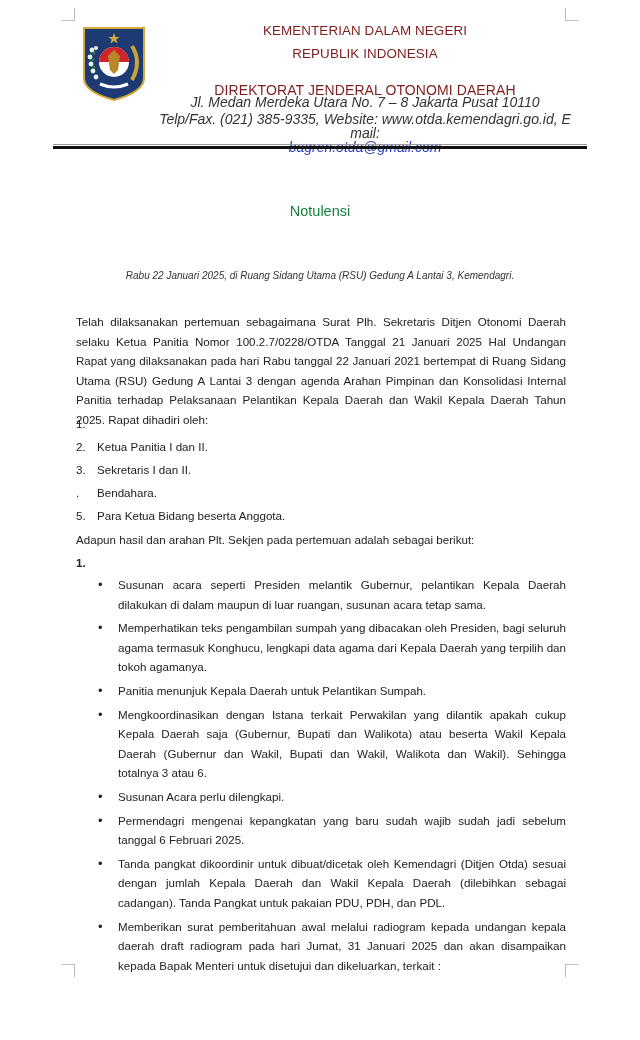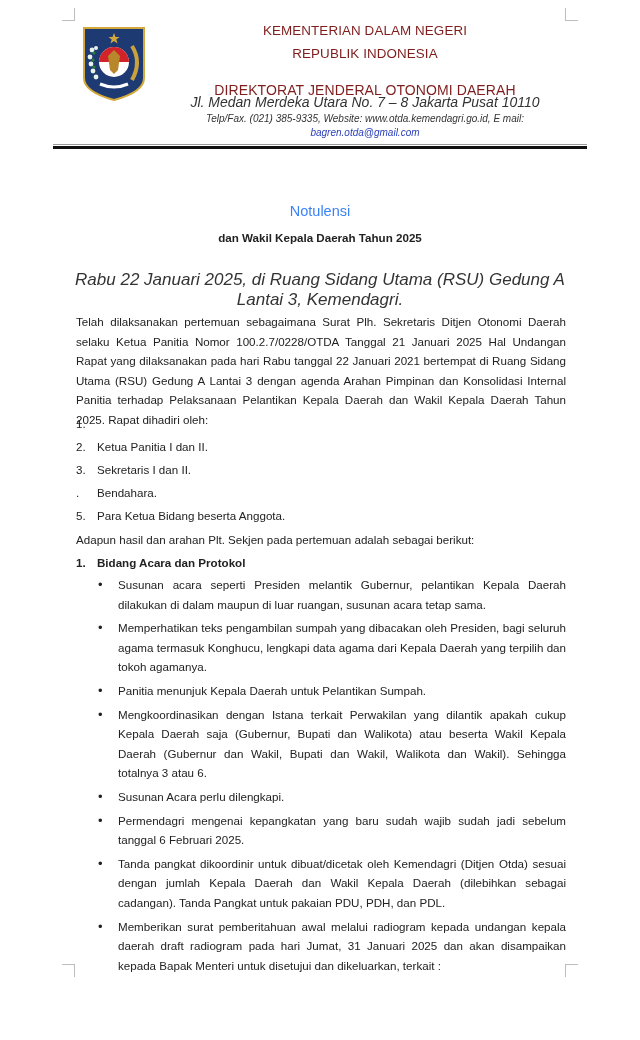--- a/index.html
+++ b/index.html
@@ -13,33 +13,33 @@
 
     .logo { position: absolute; left: 82px; top: 26px; width: 64px; height: 76px; }
 
     .kop { position: absolute; left: 150px; width: 430px; text-align: center; }
     .kop-line { font-size: 13.4px; font-weight: 400; color: #7f1d1d; letter-spacing: 0.1px;
                 font-family: "Liberation Sans", sans-serif; }
     .k1 { top: 23px; }
     .k2 { top: 46px; }
     .k3 { top: 82px; font-size: 14px; }
     .addr { top: 94px; font-size: 14px; font-style: italic; color: #333; font-family: "Liberation Sans", sans-serif; }
-    .contact { top: 112px; font-size: 10px; font-style: italic; color: #333; font-family: "Liberation Sans", sans-serif; line-height: 14px; }
+    .contact { top: 112px; font-size: 14px; font-style: italic; color: #333; font-family: "Liberation Sans", sans-serif; line-height: 14px; }
     .contact a { color: #2a3fb8; }
 
     .rule { position: absolute; left: 53px; width: 534px; }
     .rule-a { top: 144px; height: 1px; background: #9a9a9a; }
     .rule-b { top: 146px; height: 3px; background: #111; }
 
     .title { position: absolute; left: 60px; width: 520px; top: 203px; text-align: center;
-             font-size: 14.5px; color: #3b82f6; font-family: "Liberation Sans", sans-serif; }
+             font-size: 14.5px; color: #15803d; font-family: "Liberation Sans", sans-serif; }
     .subtitle { position: absolute; left: 60px; width: 520px; top: 228px; text-align: center;
                 font-size: 11.6px; font-weight: bold; line-height: 19px; color: #222; font-family: "Liberation Sans", sans-serif; }
     .dateloc { position: absolute; left: 60px; width: 520px; top: 270px; text-align: center;
-               font-size: 17px; font-style: italic; color: #333; font-family: "Liberation Sans", sans-serif; }
+               font-size: 10px; font-style: italic; color: #333; font-family: "Liberation Sans", sans-serif; }
 
     .body-text { position: absolute; left: 76px; width: 490px; font-family: "Liberation Sans", sans-serif;
                  font-size: 11.6px; color: #222; line-height: 19.6px; }
     .intro { top: 312px; text-align: justify; }
     .attendees { top: 414px; }
     .att-item { height: 23px; display: flex; }
     .att-num { width: 21px; }
     .closing { top: 530px; }
     .section { top: 553px; }
     .sec-head { display: flex; font-weight: bold; height: 22px; }
@@ -89,21 +89,20 @@
 <div class="kop contact">
   <span>Telp/Fax. (021) 385-9335, Website: www.otda.kemendagri.go.id, E mail:</span><br>
   <a>bagren.otda@gmail.com</a>
 </div>
 
 <div class="rule rule-a"></div>
 <div class="rule rule-b"></div>
 
 <div class="title">Notulensi</div>
 <div class="subtitle">
-  <div>dan Wakil Kepala Daerah Tahun 2025</div>
 </div>
 <div class="dateloc">Rabu 22 Januari 2025, di Ruang Sidang Utama (RSU) Gedung A Lantai 3, Kemendagri.</div>
 
 <div class="body-text intro">Telah dilaksanakan pertemuan sebagaimana Surat Plh. Sekretaris Ditjen Otonomi Daerah selaku Ketua Panitia Nomor 100.2.7/0228/OTDA Tanggal 21 Januari 2025 Hal Undangan Rapat yang dilaksanakan pada hari Rabu tanggal 22 Januari 2021 bertempat di Ruang Sidang Utama (RSU) Gedung A Lantai 3 dengan agenda Arahan Pimpinan dan Konsolidasi Internal Panitia terhadap Pelaksanaan Pelantikan Kepala Daerah dan Wakil Kepala Daerah Tahun 2025. Rapat dihadiri oleh:</div>
 
 <div class="body-text attendees">
   <div class="att-item">
     <span class="att-num">1.</span>
   </div>
   <div class="att-item">
@@ -122,21 +121,20 @@
     <span class="att-num">5.</span>
     <span>Para Ketua Bidang beserta Anggota.</span>
   </div>
 </div>
 
 <div class="body-text closing">Adapun hasil dan arahan Plt. Sekjen pada pertemuan adalah sebagai berikut:</div>
 
 <div class="body-text section">
   <div class="sec-head">
     <span class="sec-num">1.</span>
-    <span>Bidang Acara dan Protokol</span>
   </div>
   <ul class="bullets">
     <li class="bullet">
       <span class="bullet-dot">•</span>
       <span class="bullet-text">Susunan acara seperti Presiden melantik Gubernur, pelantikan Kepala Daerah dilakukan di dalam maupun di luar ruangan, susunan acara tetap sama.</span>
     </li>
     <li class="bullet">
       <span class="bullet-dot">•</span>
       <span class="bullet-text">Memperhatikan teks pengambilan sumpah yang dibacakan oleh Presiden, bagi seluruh agama termasuk Konghucu, lengkapi data agama dari Kepala Daerah yang terpilih dan tokoh agamanya.</span>
     </li>

